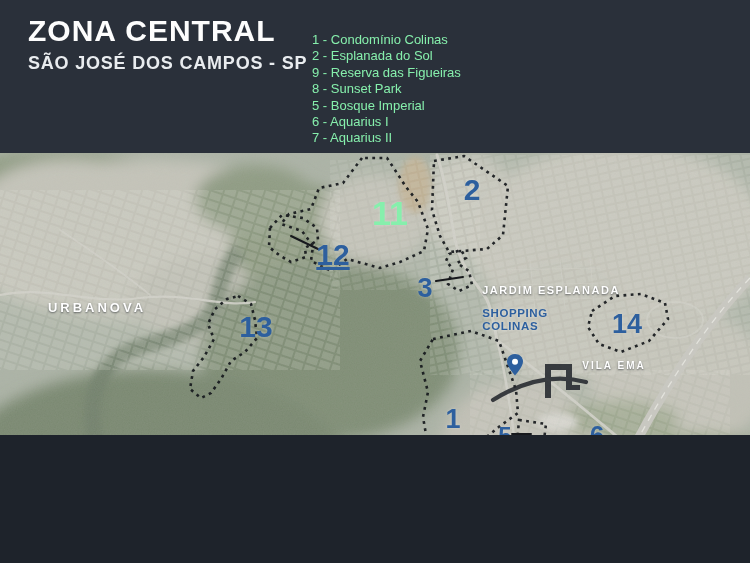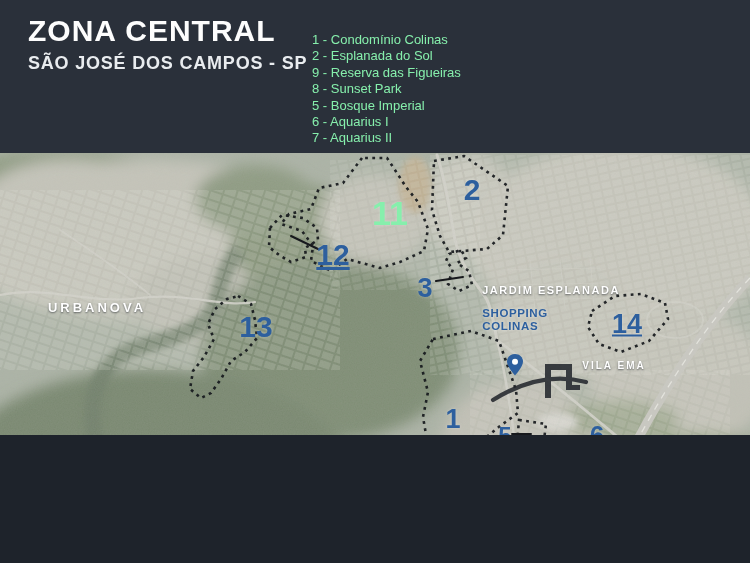--- a/index.html
+++ b/index.html
@@ -177,21 +177,21 @@
     </div>
     <svg class="pin" width="20" height="24" viewBox="0 0 20 24">
       <path d="M10,1 C5.3,1 2,4.4 2,8.6 C2,14 10,22.5 10,22.5 C10,22.5 18,14 18,8.6 C18,4.4 14.7,1 10,1 Z" fill="#2d5f9e"></path>
       <circle cx="10" cy="8.8" r="3" fill="#ffffff"></circle>
     </svg>
   <div class="map-number" style="left: 390px; top: 213px; font-size: 34px; color: #86efac;">11</div>
       <div class="map-number" style="left: 472px; top: 190px; font-size: 30px; color: rgb(45, 95, 158);">2</div>
       <div class="map-number" style="left: 333px; top: 255px; font-size: 30px; color: rgb(45, 95, 158); text-decoration: underline;">12</div>
       <div class="map-number" style="left: 425px; top: 288px; font-size: 27px; color: rgb(45, 95, 158);">3</div>
       <div class="map-number" style="left: 256px; top: 327px; font-size: 30px; color: rgb(45, 95, 158);">13</div>
-      <div class="map-number" style="left: 627px; top: 324px; font-size: 27px; color: rgb(45, 95, 158); text-decoration: underline;">14</div>
+      <div class="map-number" style="left: 627px; top: 324px; font-size: 27px; color: rgb(45, 95, 158);">14</div>
       <div class="map-number" style="left: 453px; top: 419px; font-size: 27px; color: rgb(45, 95, 158);">1</div>
       <div class="map-number" style="left: 505px; top: 436px; font-size: 24px; color: rgb(45, 95, 158);">5</div>
       <div class="map-number" style="left: 597px; top: 435px; font-size: 26px; color: rgb(45, 95, 158);">6</div>
       <div class="map-number" style="left: 610px; top: 464px; font-size: 24px; color: rgb(45, 95, 158);">7</div>
       <div class="map-number" style="left: 676px; top: 457px; font-size: 24px; color: rgb(45, 95, 158); margin-left: 13px;">15</div>
       <div class="map-number" style="left: 434px; top: 488px; font-size: 24px; color: rgb(45, 95, 158);">4</div>
       <div class="map-number" style="left: 615px; top: 518px; font-size: 24px; color: rgb(45, 95, 158);">8</div>
       <div class="map-number" style="left: 613px; top: 544px; font-size: 24px; color: rgb(45, 95, 158);">9</div>
       <div class="map-number" style="left: 485px; top: 536px; font-size: 24px; color: #ef4444;">10</div>
       <div class="map-label" style="left: 97px; top: 307px; font-size: 13px; letter-spacing: 3px;">URBANOVA</div>

